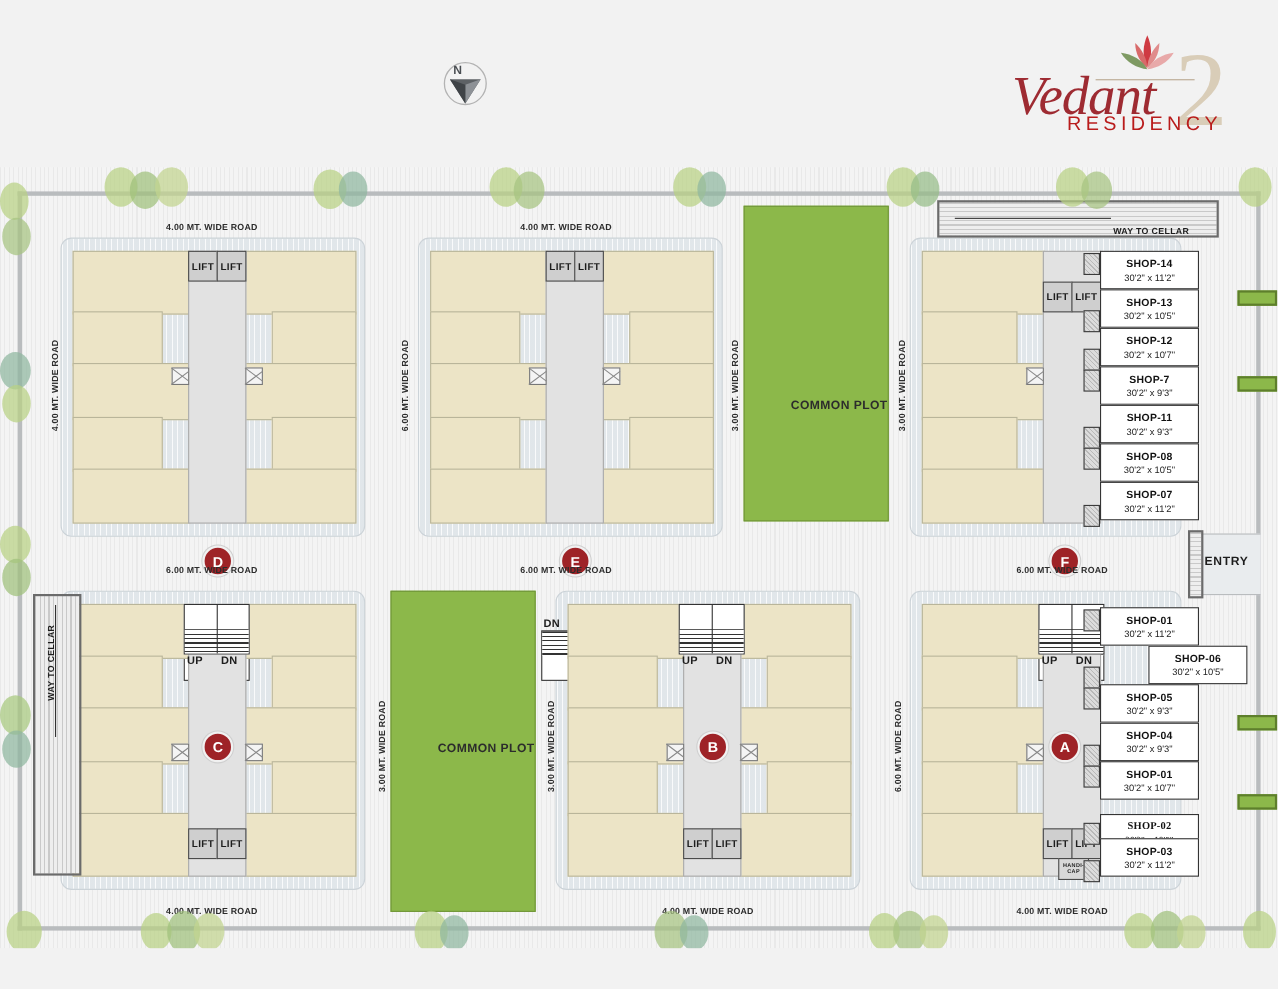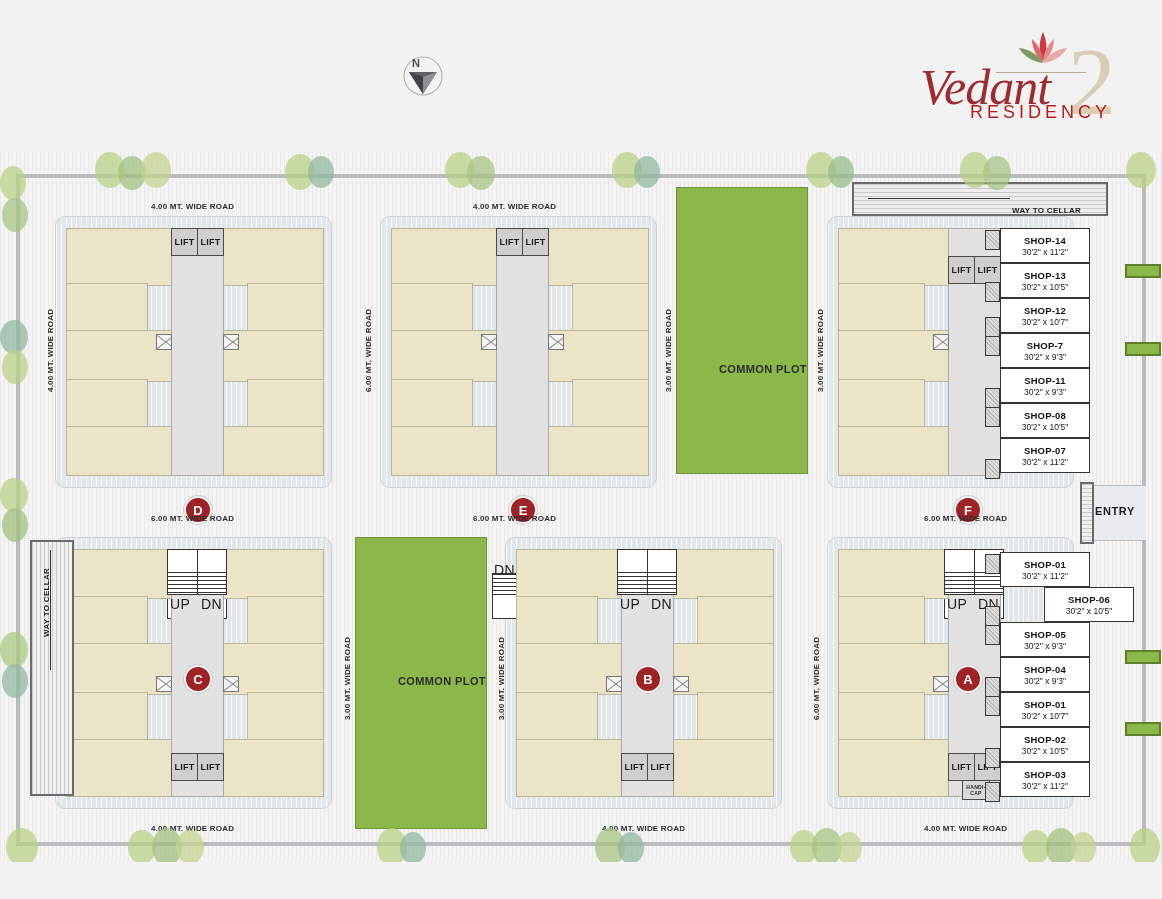--- a/index.html
+++ b/index.html
@@ -66,21 +66,21 @@
     display:flex;align-items:center;justify-content:center;letter-spacing:.3px;
   }
   .stair{position:absolute;background:#ffffff;border:1.5px solid #333;}
   .stair-treads{
     position:absolute;left:0;top:0;width:100%;height:50%;
     background-image:repeating-linear-gradient(180deg,#333 0 1px,#fff 1px 4px);
   }
   .stair-treads.bot{top:50%;}
   .stair-mid{position:absolute;left:50%;top:0;width:1px;height:100%;background:#333;}
   .stair-lbl{
-    position:absolute;font-size:14px;font-weight:400;color:#1d1d1d;letter-spacing:.3px;
+    position:absolute;font-size:10px;font-weight:700;color:#1d1d1d;letter-spacing:.3px;
   }
   .duct{position:absolute;background:#f4f4f4;border:1px solid #777;}
   .duct:before,.duct:after{
     content:"";position:absolute;left:-1px;top:-1px;width:141%;height:1px;background:#888;
     transform-origin:0 0;
   }
   .duct:before{transform:rotate(37deg);}
   .duct:after{transform:rotate(-37deg) translateY(0);top:auto;bottom:-1px;transform-origin:0 100%;}
   .badge{
     position:absolute;width:24px;height:24px;border-radius:50%;
@@ -427,21 +427,21 @@
         <div class="shop-dim">30'2" x 9'3"</div>
       </div>
       <div class="shop" style="left:1000px;top:505px;width:88px;height:33px;">
         <div class="shop-name">SHOP-04</div>
         <div class="shop-dim">30'2" x 9'3"</div>
       </div>
       <div class="shop" style="left:1000px;top:540px;width:88px;height:33px;">
         <div class="shop-name">SHOP-01</div>
         <div class="shop-dim">30'2" x 10'7"</div>
       </div>
-      <div class="shop" style="left:1000px;top:575px;width:88px;height:33px;">
+      <div class="shop" style="left:1000px;top:588px;width:88px;height:33px;font-family:Liberation Serif, serif;">
         <div class="shop-name">SHOP-02</div>
         <div class="shop-dim">30'2" x 10'5"</div>
       </div>
       <div class="shop" style="left:1000px;top:610px;width:88px;height:33px;">
         <div class="shop-name">SHOP-03</div>
         <div class="shop-dim">30'2" x 11'2"</div>
       </div>
       <div class="shop-wc" style="left:985px;top:402px;"></div>
       <div class="shop-wc" style="left:985px;top:454px;"></div>
       <div class="shop-wc" style="left:985px;top:473px;"></div>

